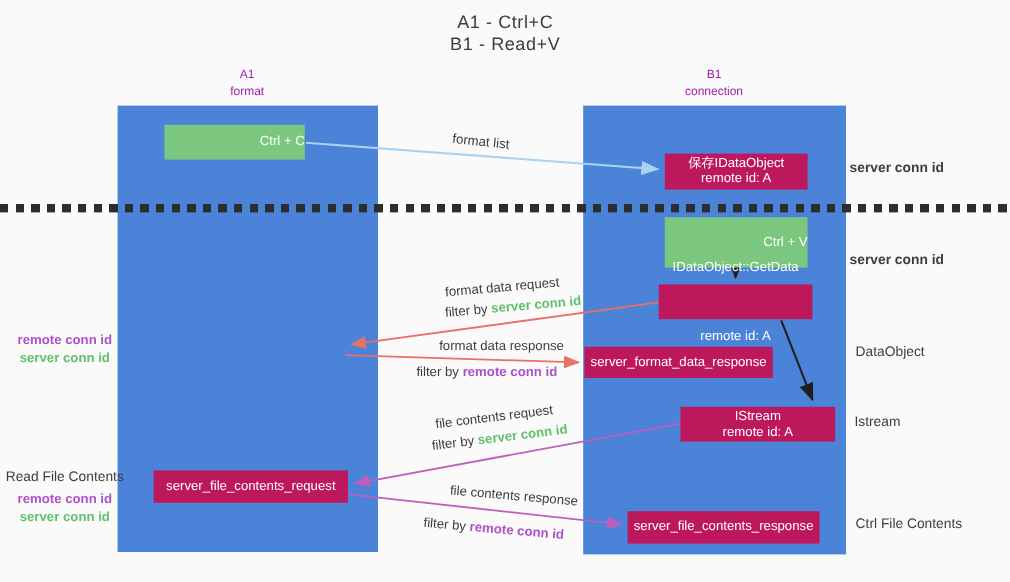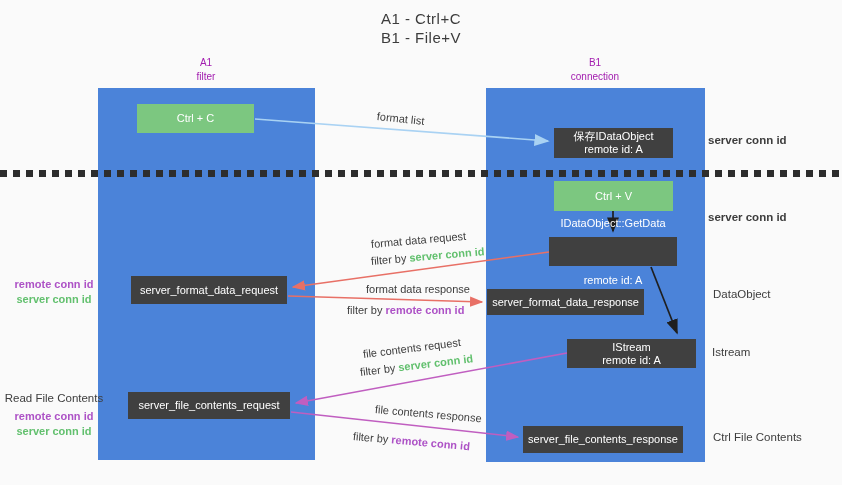--- a/index.html
+++ b/index.html
@@ -19,26 +19,26 @@
   .col-b1{left:486px;top:88px;width:219px;height:374px;}
 
   .divider{position:absolute;left:0;top:170px;width:842px;height:7px;
            background:repeating-linear-gradient(90deg,#2d2d2d 0 7px,transparent 7px 13px);
            z-index:3;}
 
   svg.arrows{position:absolute;left:0;top:0;z-index:2;}
 
   .node{position:absolute;z-index:4;display:flex;flex-direction:column;justify-content:center;
         align-items:center;color:#fff;font-size:11px;line-height:13px;text-align:center;}
-  .green-box{background:#7cc780;}
-  .orange-box{background:#404040;}
+  .green-box{background:#7cc780;align-items:flex-end;}
+  .orange-box{background:#be185d;}
 
   .n-ctrl-c{left:137px;top:104px;width:117px;height:29px;}
   .n-save{left:554px;top:128px;width:119px;height:30px;}
-  .n-ctrl-v{left:554px;top:181px;width:119px;height:30px;}
+  .n-ctrl-v{left:554px;top:181px;width:119px;height:42px;}
   .n-getdata{left:549px;top:237px;width:128px;height:29px;gap:44px;}
   .n-fmt-req{left:131px;top:276px;width:156px;height:28px;}
   .n-fmt-resp{left:487px;top:289px;width:157px;height:26px;}
   .n-istream{left:567px;top:339px;width:129px;height:29px;}
   .n-file-req{left:128px;top:392px;width:162px;height:27px;}
   .n-file-resp{left:523px;top:426px;width:160px;height:27px;}
 
   .mlabel{position:absolute;z-index:4;font-size:11px;color:#3d3d3d;white-space:nowrap;
           transform-origin:left center;}
   .l-format-list{left:377px;top:110px;transform:rotate(6deg);}
@@ -67,26 +67,26 @@
   .lb-bottom{top:391px;}
   .lb-bottom .read{color:#3d3d3d;font-size:11.5px;margin-bottom:3px;}
 </style>
 </head>
 <body>
 
 <div class="canvas">
 
   <div class="title">
     <div>A1 - Ctrl+C</div>
-    <div>B1 - File+V</div>
+    <div>B1 - Read+V</div>
   </div>
 
   <div class="col-header hdr-a1">
     <div>A1</div>
-    <div>filter</div>
+    <div>format</div>
   </div>
   <div class="col-header hdr-b1">
     <div>B1</div>
     <div>connection</div>
   </div>
 
   <div class="lifeline col-a1"></div>
   <div class="lifeline col-b1"></div>
 
   <div class="divider"></div>
@@ -126,23 +126,20 @@
 
   <div class="node green-box n-ctrl-v">
     <span>Ctrl + V</span>
   </div>
 
   <div class="node orange-box n-getdata">
     <span>IDataObject::GetData</span>
     <span>remote id: A</span>
   </div>
 
-  <div class="node orange-box n-fmt-req">
-    <span>server_format_data_request</span>
-  </div>
 
   <div class="node orange-box n-fmt-resp">
     <span>server_format_data_response</span>
   </div>
 
   <div class="node orange-box n-istream">
     <span>IStream</span>
     <span>remote id: A</span>
   </div>
 

